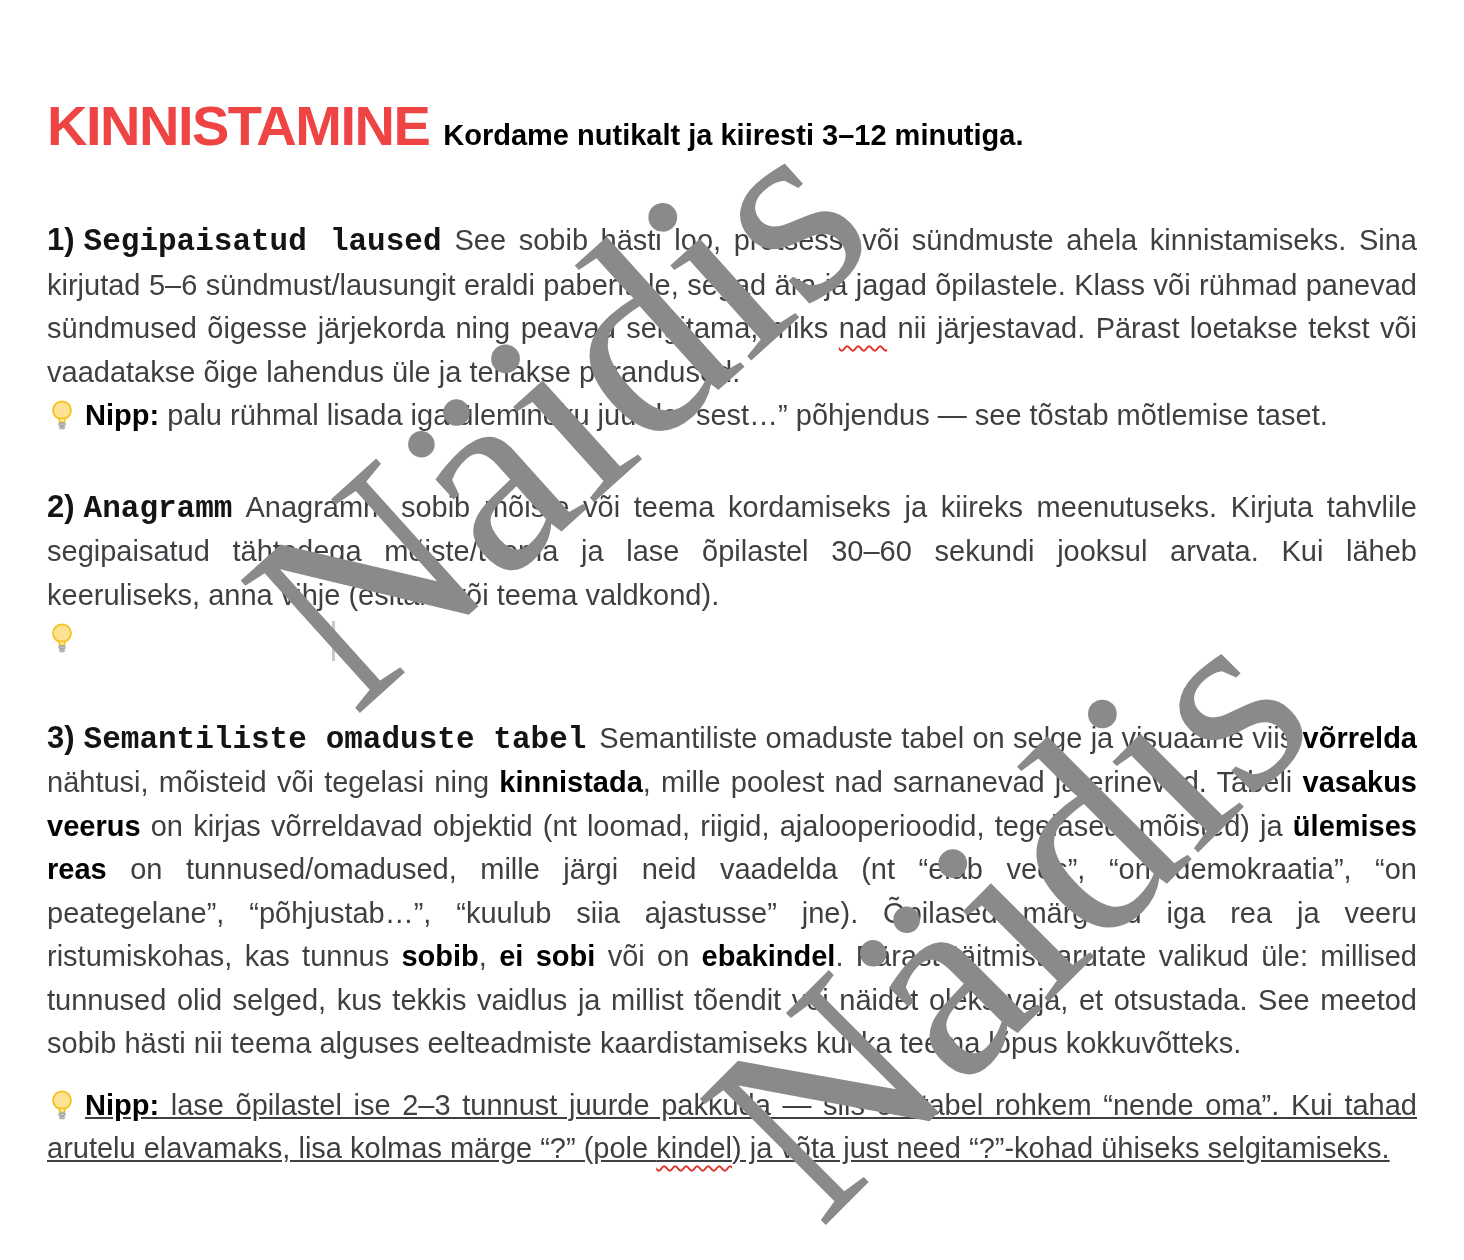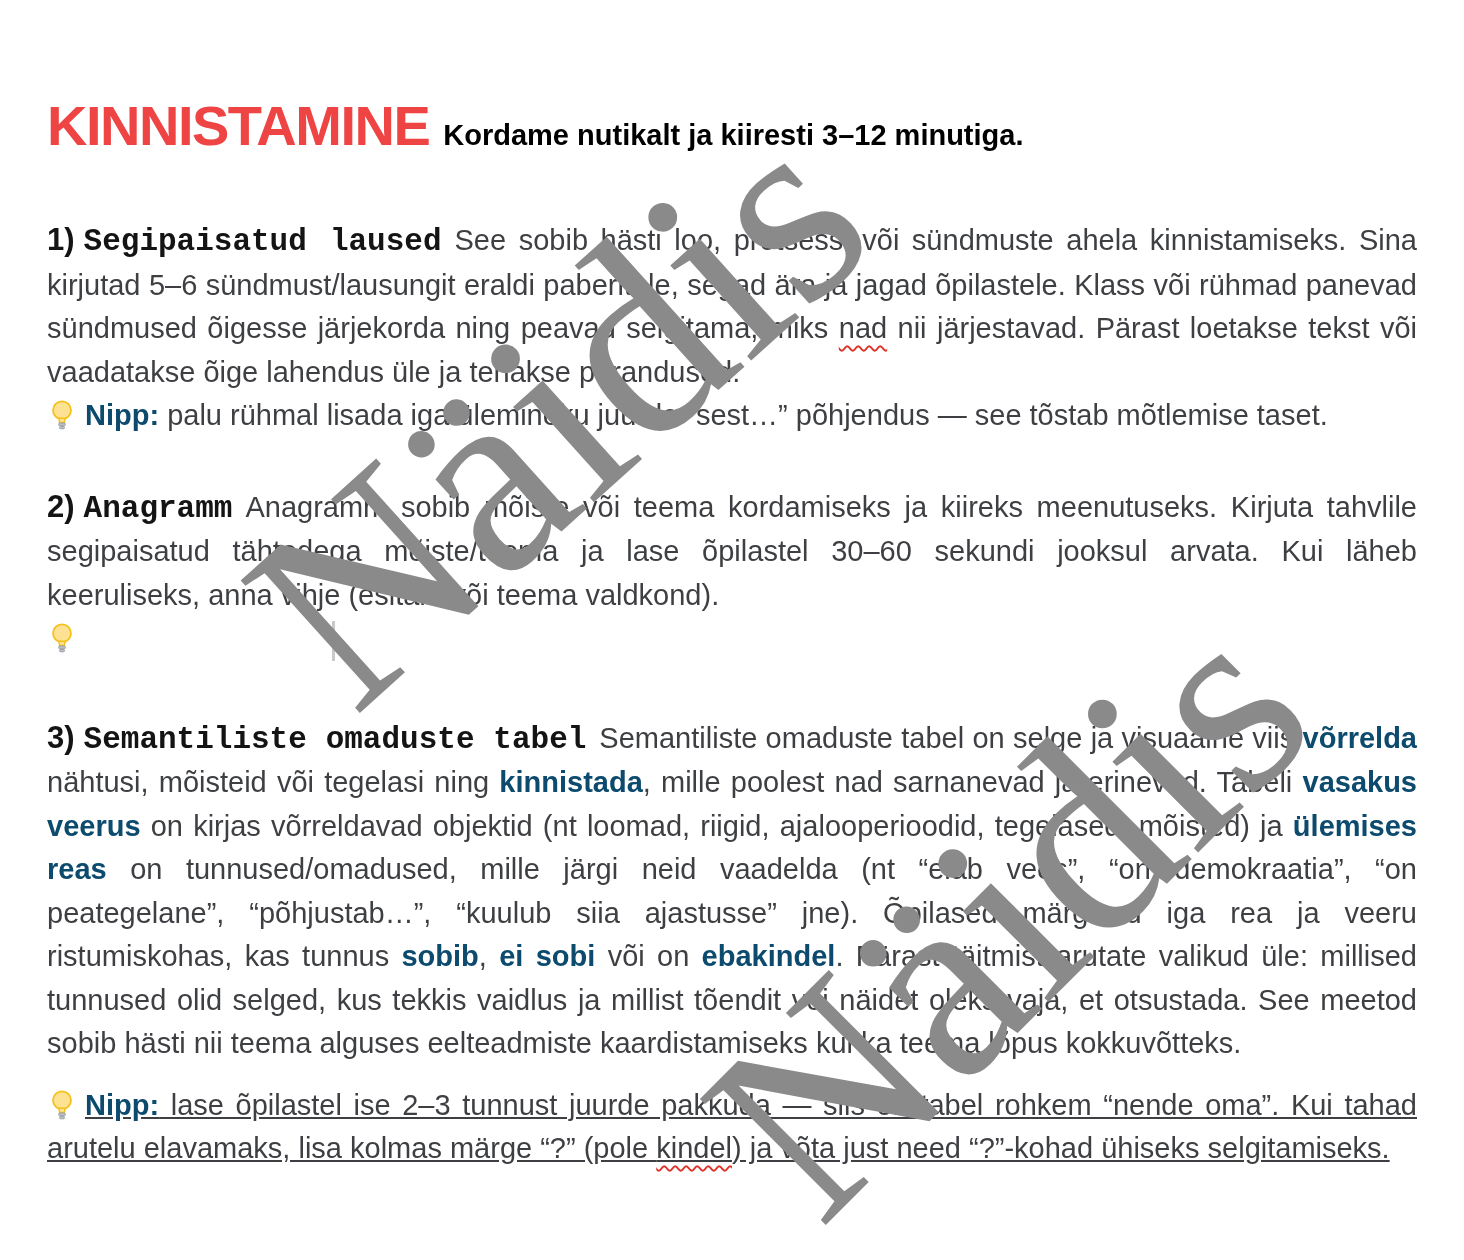--- a/index.html
+++ b/index.html
@@ -24,21 +24,21 @@
     font-size:29px;line-height:43.5px;color:#3d3f42;
   }
   .p1{margin-top:64px;}
   .p2{margin-top:47px;}
   .p3{margin-top:55px;}
   .sec-num,.sec-title{font-weight:700;color:#141414;font-size:31px;}
   .sec-num{margin-right:9px;}
   .sec-title{margin-right:13px;font-family:Liberation Mono, monospace;}
   .tip{margin-top:0;}
   .tip3{margin-top:18px;text-decoration:underline;}
-  .bold{font-weight:700;color:#0c4a6e;}
+  .bold{font-weight:700;color:#000000;}
   .sq{
     text-decoration-line:underline;
     text-decoration-style:wavy;
     text-decoration-color:#df3226;
     text-decoration-thickness:2px;
     text-underline-offset:7px;
   }
   .bulb{
     display:inline-block;width:30px;height:34px;
     vertical-align:-7px;margin-right:8px;

